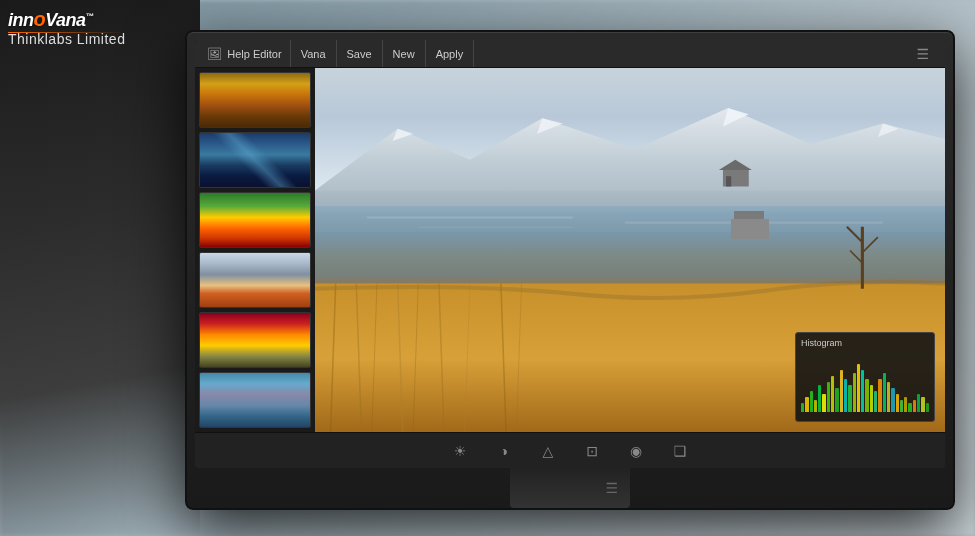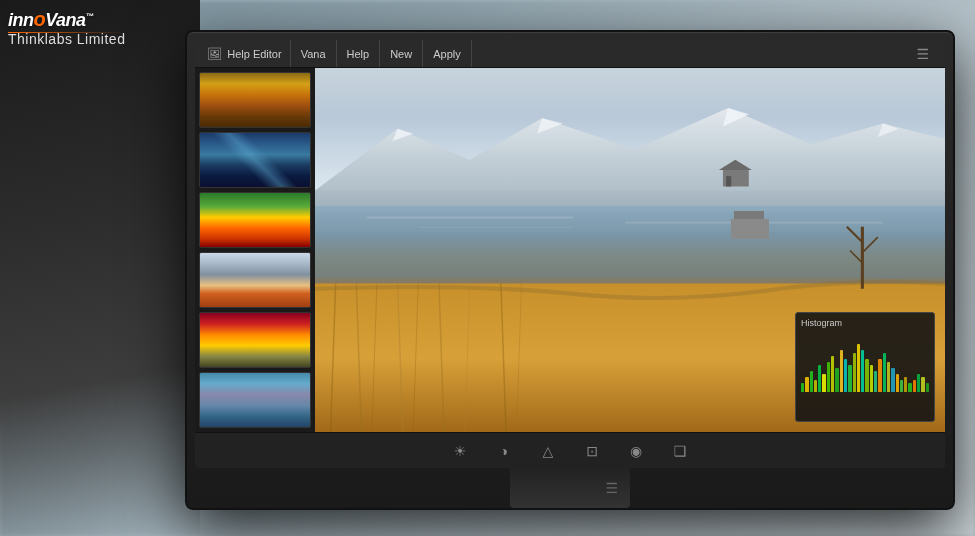--- a/index.html
+++ b/index.html
@@ -301,21 +301,21 @@
       background: #8a8a8a;
       box-shadow: -8px 0 0 #8a8a8a, -5px -8px 0 #7a7a7a;
     }
 
     
     .histogram-panel {
       position: absolute;
       bottom: 10px;
       right: 10px;
       width: 140px;
-      height: 110px;
+      height: 90px;
       background: rgba(20,20,20,0.9);
       border: 1px solid #444;
       border-radius: 3px;
       padding: 5px;
     }
 
     .histogram-title {
       color: #ccc;
       font-size: 9px;
       margin-bottom: 4px;
@@ -417,21 +417,21 @@
   <div class="monitor-bezel"></div>
 
   <div class="screen">
 
     <div class="menu-bar">
       <div class="menu-photo-editor">
         <span class="menu-photo-icon">🖼</span>
         <span>Help Editor</span>
       </div>
       <div class="menu-item">Vana</div>
-      <div class="menu-item">Help</div>
+      <div class="menu-item">Save</div>
       <div class="menu-item">New</div>
       <div class="menu-item">Apply</div>
       <div class="menu-spacer"></div>
       <div class="menu-hamburger">☰</div>
     </div>
 
     <div class="main-content">
 
       <div class="filmstrip">
         <div class="filmstrip-item thumb-1"></div>

